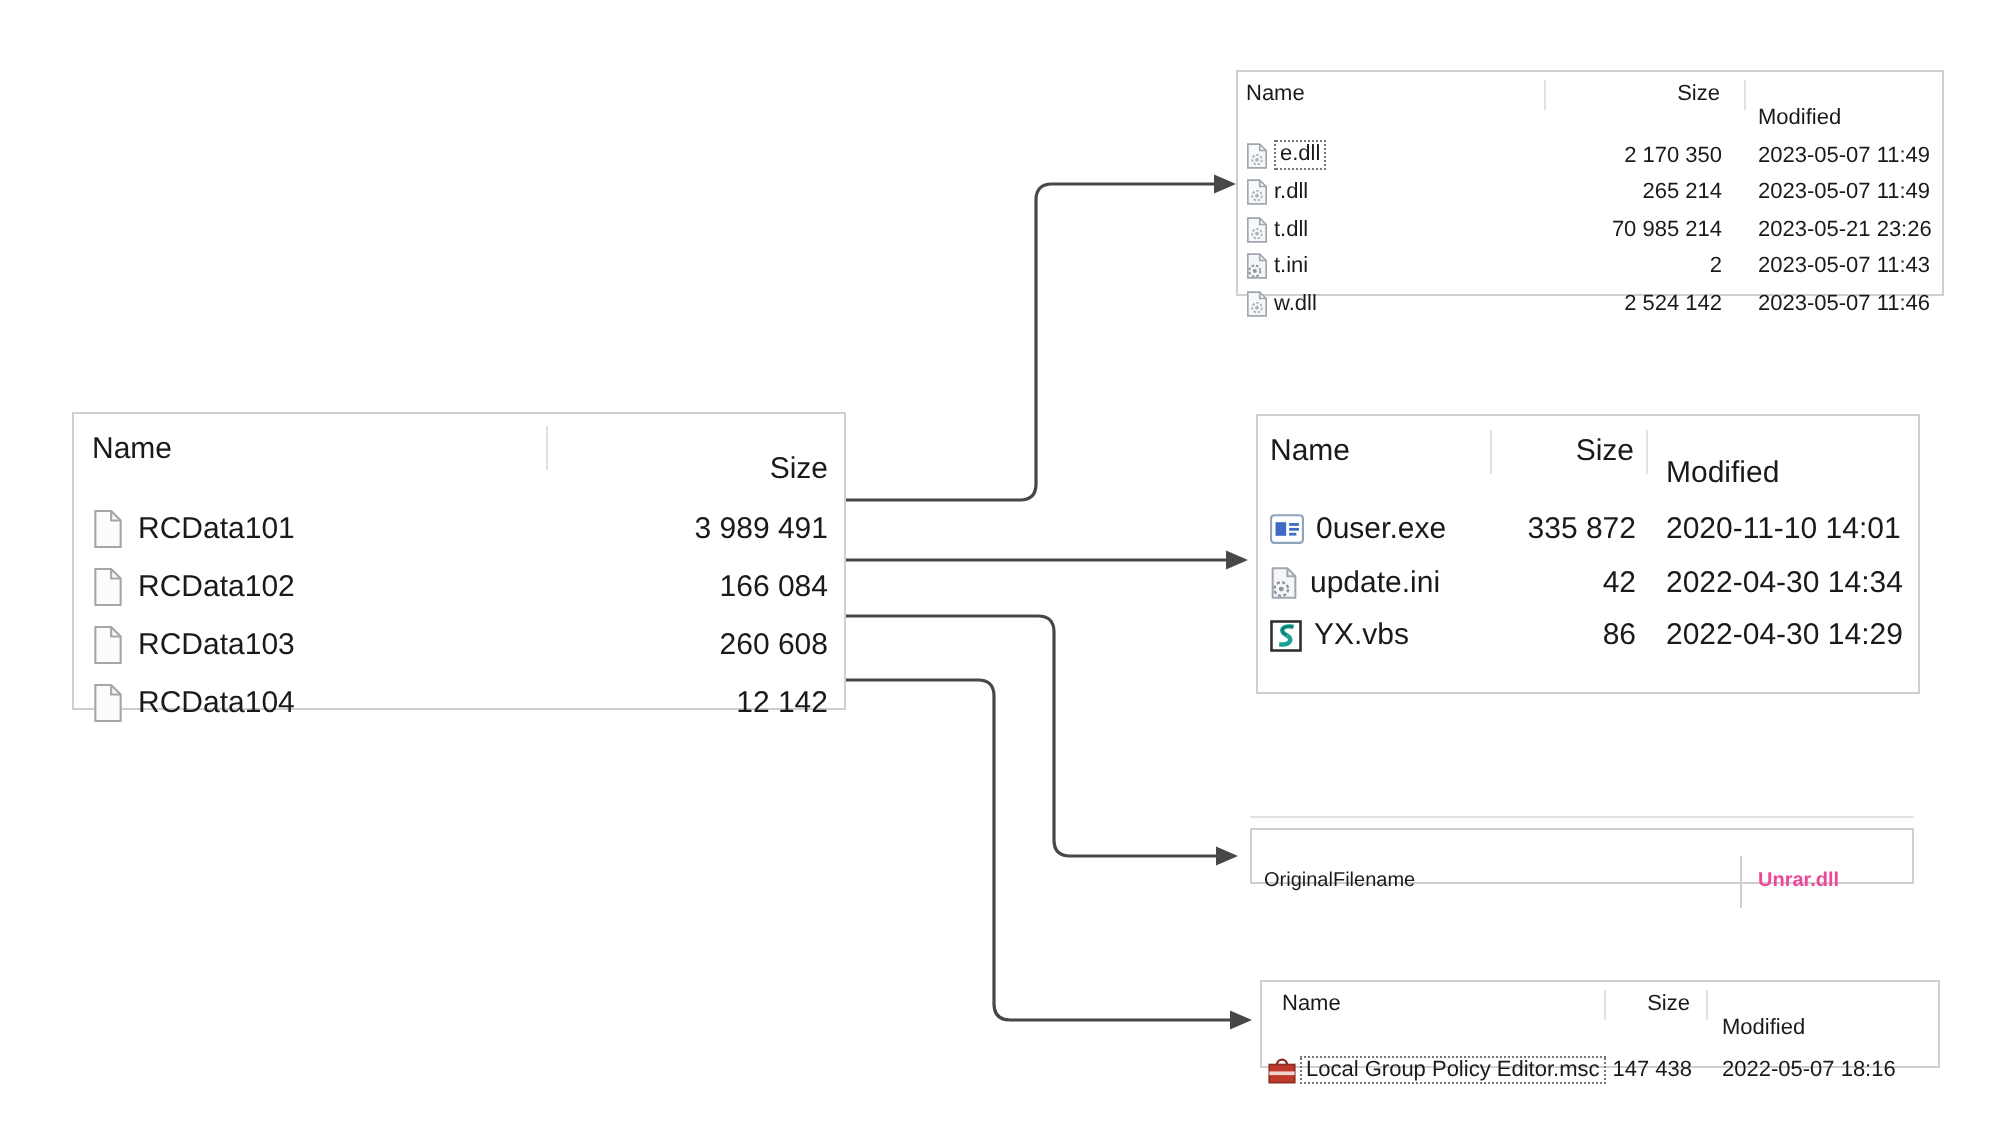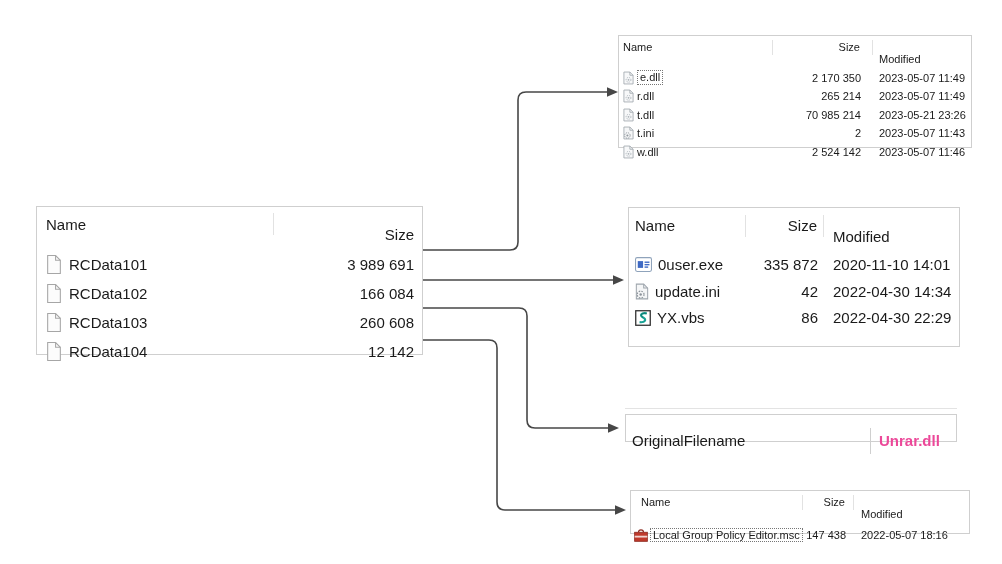--- a/index.html
+++ b/index.html
@@ -36,21 +36,21 @@
   #user-panel{left:628px;top:207px;width:332px;height:140px;font-size:15px;}
   #user-panel .hdr{height:31px;}
   #user-panel .row{height:26.5px;}
   .up-name{width:117px;padding-left:6px;gap:6px;}
   .up-size{width:78px;padding-right:6px;}
   .up-mod{flex:1;padding-left:9px;}
   #user-panel .hdr .up-name,#user-panel .hdr .up-size{border-right:1px solid #e2e2e2;height:22px;margin-top:4px;}
 
   
   #prop-topline{position:absolute;left:625px;top:408px;width:332px;height:1px;background:#e3e3e3;}
-  #prop-panel{left:625px;top:414px;width:332px;height:28px;font-size:15px;display:flex;align-items:center;}
+  #prop-panel{left:625px;top:414px;width:332px;height:28px;font-size:10px;display:flex;align-items:center;}
   .pp-label{width:245px;height:100%;padding-left:6px;border-right:1px solid #cfcfcf;}
   .pp-value{flex:1;padding-left:8px;font-weight:bold;color:#ec4899;}
 
   
   #msc-panel{left:630px;top:490px;width:340px;height:44px;font-size:11px;}
   #msc-panel .hdr{height:20px;}
   #msc-panel .row{height:23px;justify-content:space-between;}
   .mp-name{width:172px;padding-left:3px;gap:2px;}
   .mp-size{width:51px;padding-right:8px;}
   .mp-mod{flex:1;padding-left:7px;}
@@ -89,21 +89,21 @@
     <div class="cell lp-name">
         <span class="icon">
           <svg width="16" height="19" viewBox="0 0 14 18">
             <path d="M1 .5 H8.5 L13 5 V17.5 H1 Z" fill="#fcfcfc" stroke="#a6a6a6"></path>
             <path d="M8.5 .5 V5 H13" fill="none" stroke="#a6a6a6"></path>
           </svg>
         </span>
         <span>RCData101</span>
       </div>
     <div class="cell lp-size">
-        <span class="num" style="flex:1">3 989 691</span>
+        <span class="num" style="flex:1">3 989 491</span>
       </div>
   </div>
   <div class="row">
     <div class="cell lp-name">
         <span class="icon">
           <svg width="16" height="19" viewBox="0 0 14 18">
             <path d="M1 .5 H8.5 L13 5 V17.5 H1 Z" fill="#fcfcfc" stroke="#a6a6a6"></path>
             <path d="M8.5 .5 V5 H13" fill="none" stroke="#a6a6a6"></path>
           </svg>
         </span>
@@ -311,21 +311,21 @@
             <path d="M11 3.2 C5.5 2.2 4.2 5.4 7.6 7 C11 8.6 9.8 12 4.3 11.4" fill="none" stroke="#18a295" stroke-width="2.1"></path>
             <path d="M11 3.2 C5.5 2.2 4.2 5.4 7.6 7" fill="none" stroke="#0d6b62" stroke-width=".7"></path>
           </svg>
         </span>
         <span>YX.vbs</span>
       </div>
     <div class="cell up-size">
         <span class="num" style="flex:1">86</span>
       </div>
     <div class="cell up-mod">
-        <span>2022-04-30 22:29</span>
+        <span>2022-04-30 14:29</span>
       </div>
   </div>
 </div>
 
 <div id="prop-topline"></div>
 <div class="panel" id="prop-panel">
   <div class="cell pp-label">
       <span>OriginalFilename</span>
     </div>
   <div class="cell pp-value">

